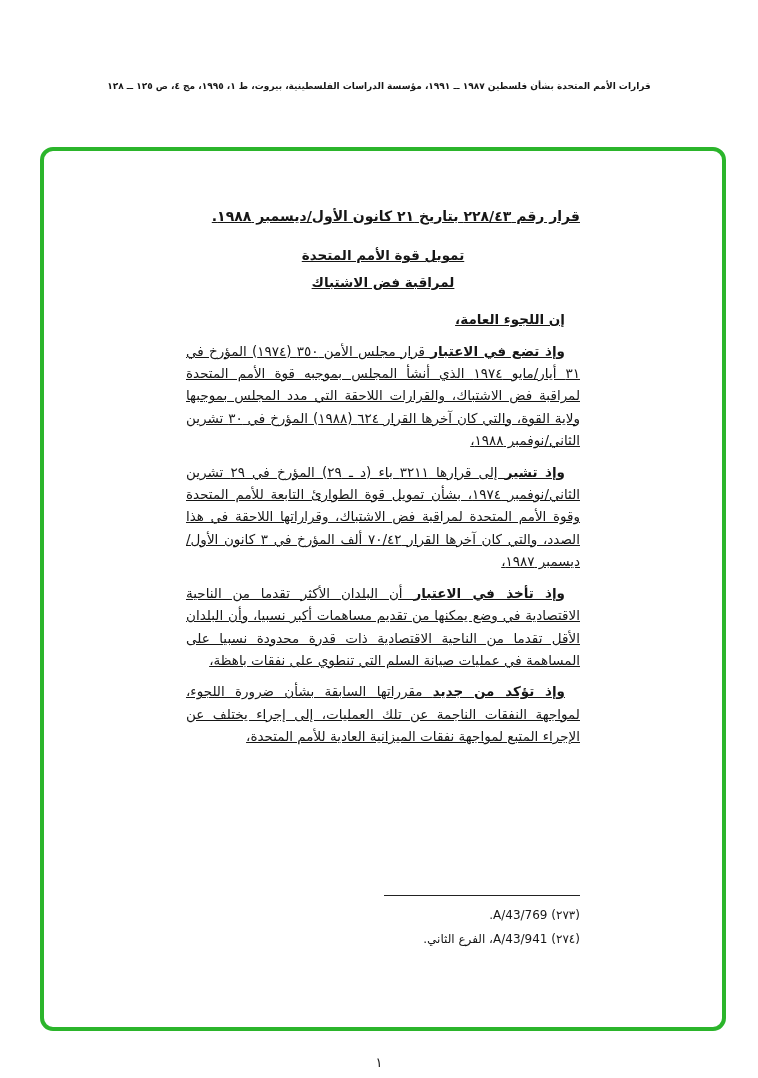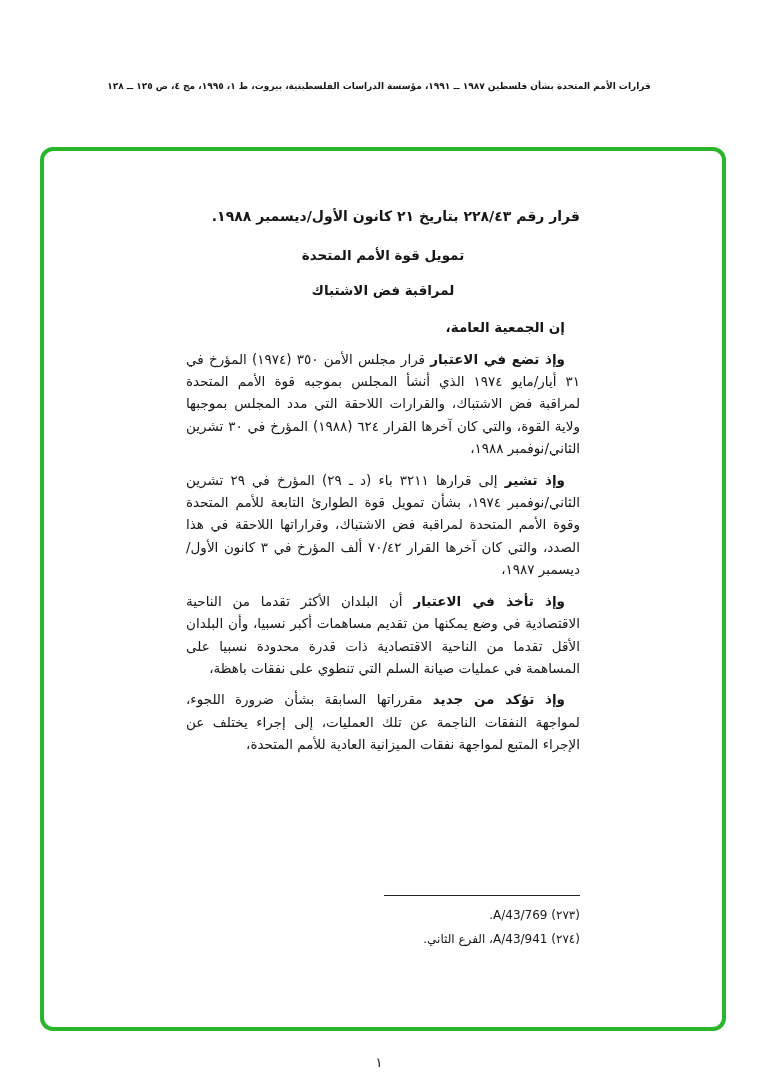--- a/index.html
+++ b/index.html
@@ -21,38 +21,39 @@
   .doc-title { font-size: 16px; font-weight: 700; }
   .doc-source { font-size: 9px; font-weight: 700; margin-top: 9px; }
 
   .green-box {
     position: absolute;
     top: 147px; left: 40px;
     width: 678px; height: 876px;
     border: 4px solid var(--box-border, #2bb52b);
     border-radius: 13px;
     background: #ffffff;
+    text-decoration: underline;
   }
   .content {
     width: 394px;
     margin: 0 auto;
     padding-top: 54px;
     direction: rtl;
     font-size: 13.5px;
     line-height: 22.4px;
     text-align: justify;
   }
   .res-heading {
     font-weight: 700; font-size: 14px;
     text-align: right;
     margin: 0 0 17px 0;
   }
   .res-subtitle {
     font-weight: 700; text-align: center;
-    margin: 12px; font-size: 13.5px;
+    margin: 4px; font-size: 13.5px;
   }
   .opening {
     font-weight: 700;
     margin: 15px 0 0 0;
     text-indent: 15px;
     text-align: right;
   }
   .para { margin: 9px 0 0 0; text-indent: 15px; }
   .lead { font-weight: 700; }
 
@@ -81,21 +82,21 @@
   </header>
 
   <section class="green-box">
     <div class="content" dir="rtl">
 
       <p class="res-heading">قرار رقم ٢٢٨/٤٣ بتاريخ ٢١ كانون الأول/ديسمبر ١٩٨٨.</p>
 
       <p class="res-subtitle">تمويل قوة الأمم المتحدة</p>
       <p class="res-subtitle">لمراقبة فض الاشتباك</p>
 
-      <p class="opening">إن الجمعية العامة،</p>
+      <p class="opening">إن اللجوء العامة،</p>
 
 
       <p class="para"><span class="lead">وإذ تضع في الاعتبار</span><span> قرار مجلس الأمن ٣٥٠ (١٩٧٤) المؤرخ في ٣١ أيار/مايو ١٩٧٤ الذي أنشأ المجلس بموجبه قوة الأمم المتحدة لمراقبة فض الاشتباك، والقرارات اللاحقة التي مدد المجلس بموجبها ولاية القوة، والتي كان آخرها القرار ٦٢٤ (١٩٨٨) المؤرخ في ٣٠ تشرين الثاني/نوفمبر ١٩٨٨،</span></p>
 
       <p class="para"><span class="lead">وإذ تشير</span><span> إلى قرارها ٣٢١١ باء (د ـ ٢٩) المؤرخ في ٢٩ تشرين الثاني/نوفمبر ١٩٧٤، بشأن تمويل قوة الطوارئ التابعة للأمم المتحدة وقوة الأمم المتحدة لمراقبة فض الاشتباك، وقراراتها اللاحقة في هذا الصدد، والتي كان آخرها القرار ٧٠/٤٢ ألف المؤرخ في ٣ كانون الأول/ديسمبر ١٩٨٧،</span></p>
 
       <p class="para"><span class="lead">وإذ تأخذ في الاعتبار</span><span> أن البلدان الأكثر تقدما من الناحية الاقتصادية في وضع يمكنها من تقديم مساهمات أكبر نسبيا، وأن البلدان الأقل تقدما من الناحية الاقتصادية ذات قدرة محدودة نسبيا على المساهمة في عمليات صيانة السلم التي تنطوي على نفقات باهظة،</span></p>
 
       <p class="para"><span class="lead">وإذ تؤكد من جديد</span><span> مقرراتها السابقة بشأن ضرورة اللجوء، لمواجهة النفقات الناجمة عن تلك العمليات، إلى إجراء يختلف عن الإجراء المتبع لمواجهة نفقات الميزانية العادية للأمم المتحدة،</span></p>
 

